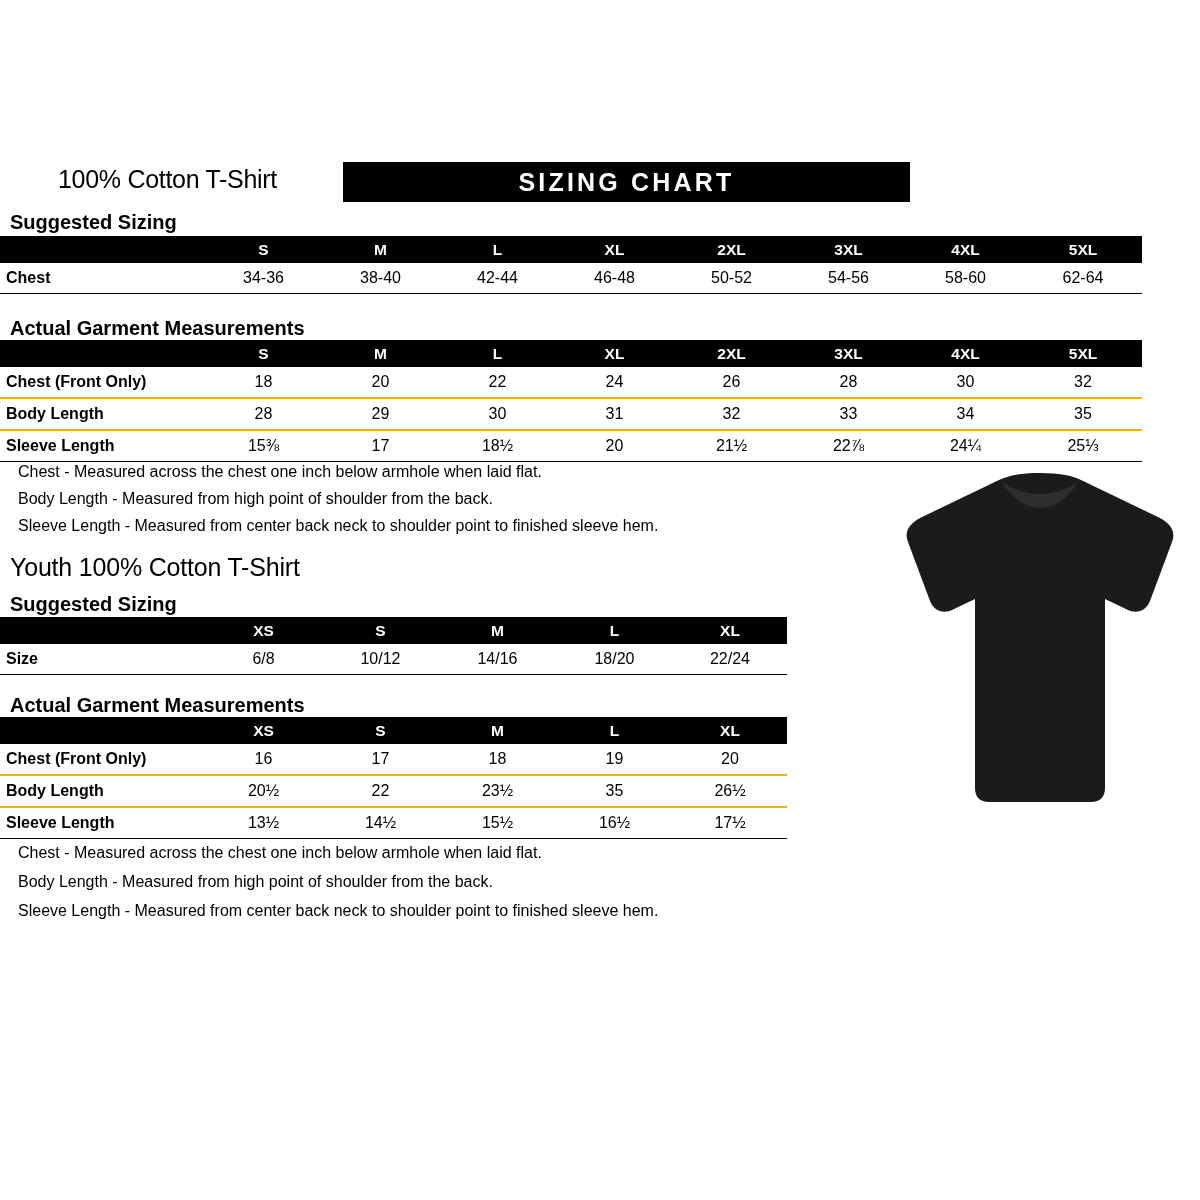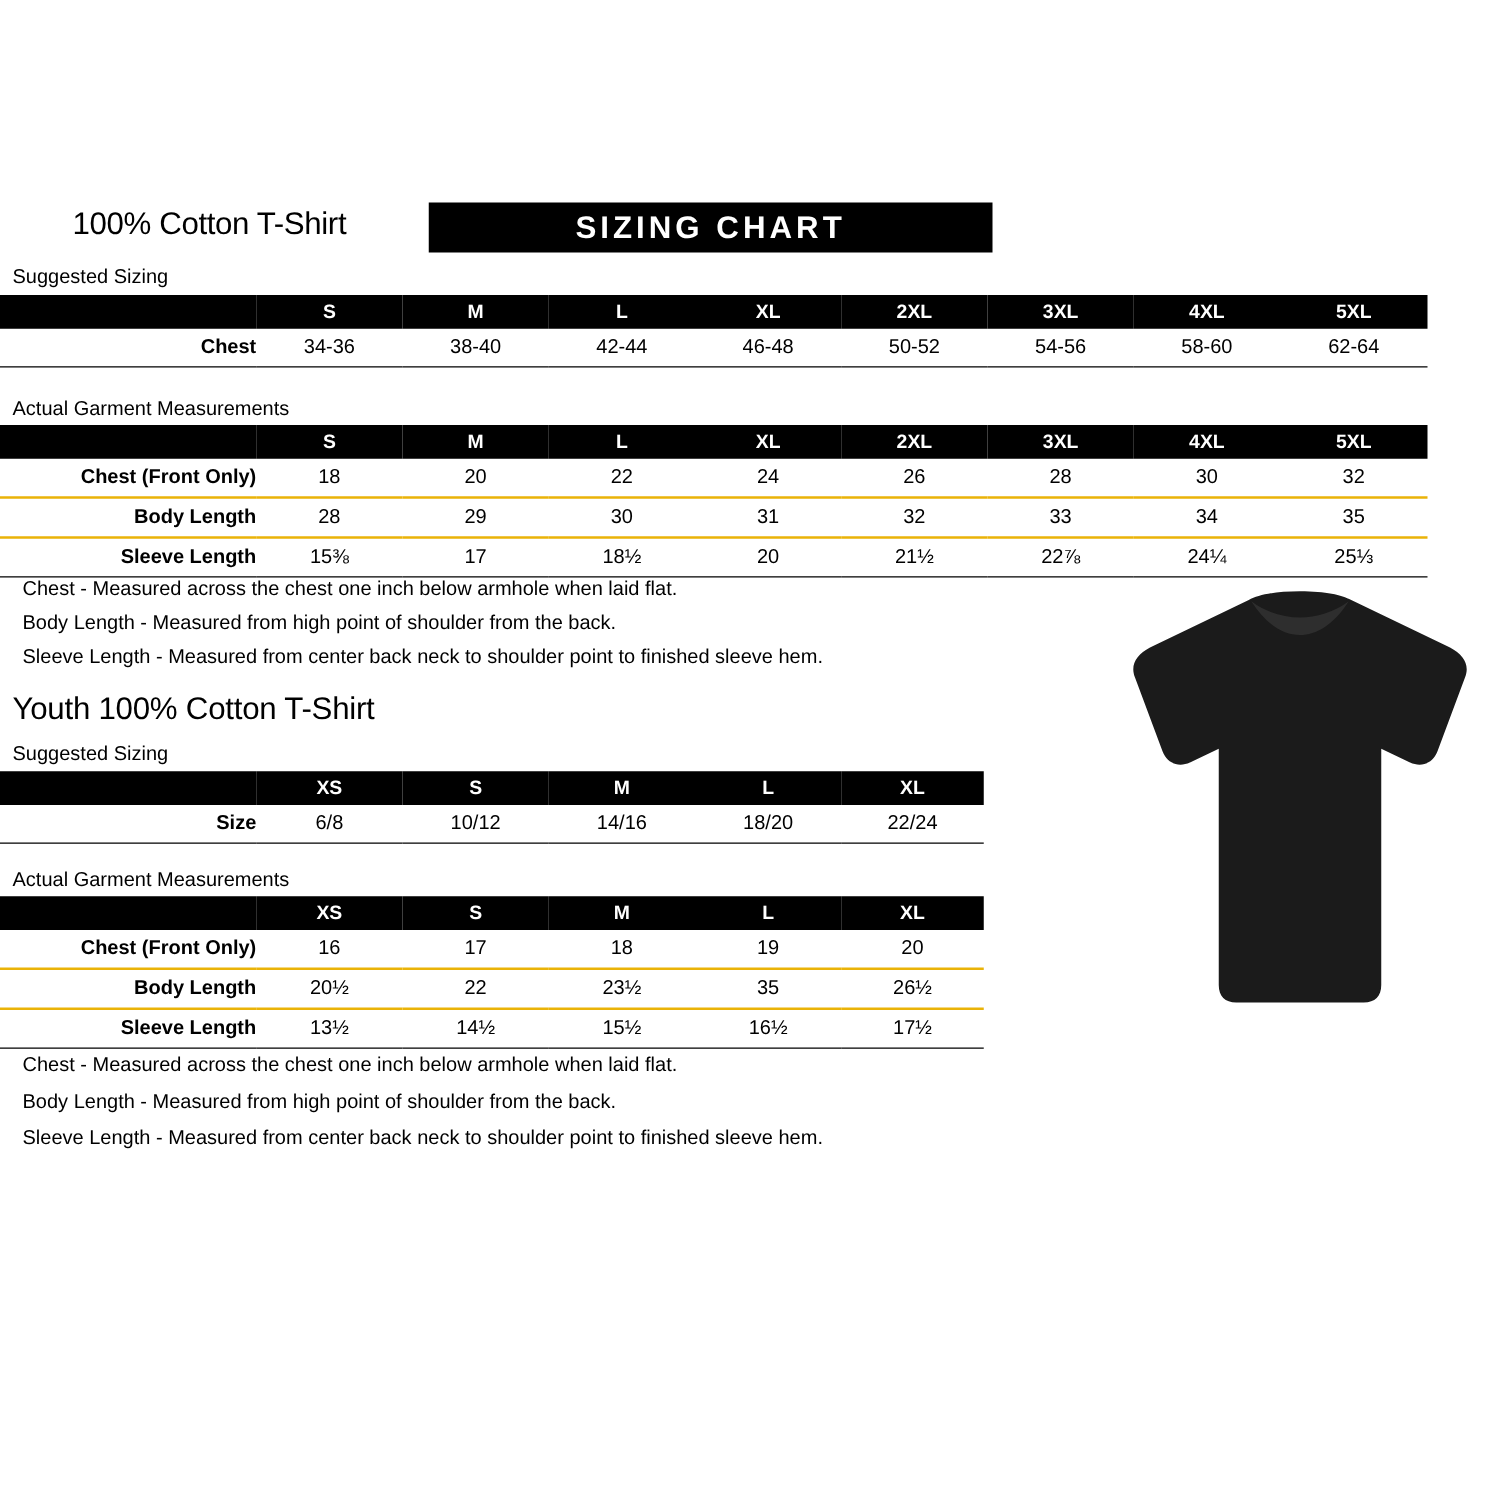--- a/index.html
+++ b/index.html
@@ -39,39 +39,39 @@
     font-weight: 400;
     letter-spacing: -0.3px;
     white-space: nowrap;
     line-height: 34px;
     margin-left: 48px;
   }
   .sizing-banner {
     position: absolute;
     left: 333px;
     top: 0;
-    width: 451px;
+    width: 567px;
     height: 40px;
     background: #000000;
   }
   .sizing-banner span {
     display: block;
     text-align: center;
     color: #ffffff;
     font-size: 25px;
     font-weight: bold;
     letter-spacing: 3.2px;
     line-height: 40px;
   }
 
   
   .section-label {
     position: absolute;
-    font-size: 16px;
-    font-weight: 400;
+    font-size: 20px;
+    font-weight: 700;
     white-space: nowrap;
     line-height: 20px;
   }
 
   
   table.sz {
     position: absolute;
     border-collapse: collapse;
     table-layout: fixed;
   }
@@ -96,21 +96,21 @@
     text-align: left;
   }
   table.sz tbody td {
     height: 30px;
     border-bottom: 2px solid #eab308;
   }
   table.sz tbody tr:last-child td {
     border-bottom: 1px solid #000000;
   }
   table.sz td.rowlabel {
-    text-align: right;
+    text-align: left;
     padding-left: 6px;
     font-weight: bold;
     font-size: 16px;
     margin-top: 43px;
   }
   table.sz.suggested tbody td {
     border-bottom: none;
   }
   table.sz.suggested tbody td.rowlabel {
     font-weight: bold;

